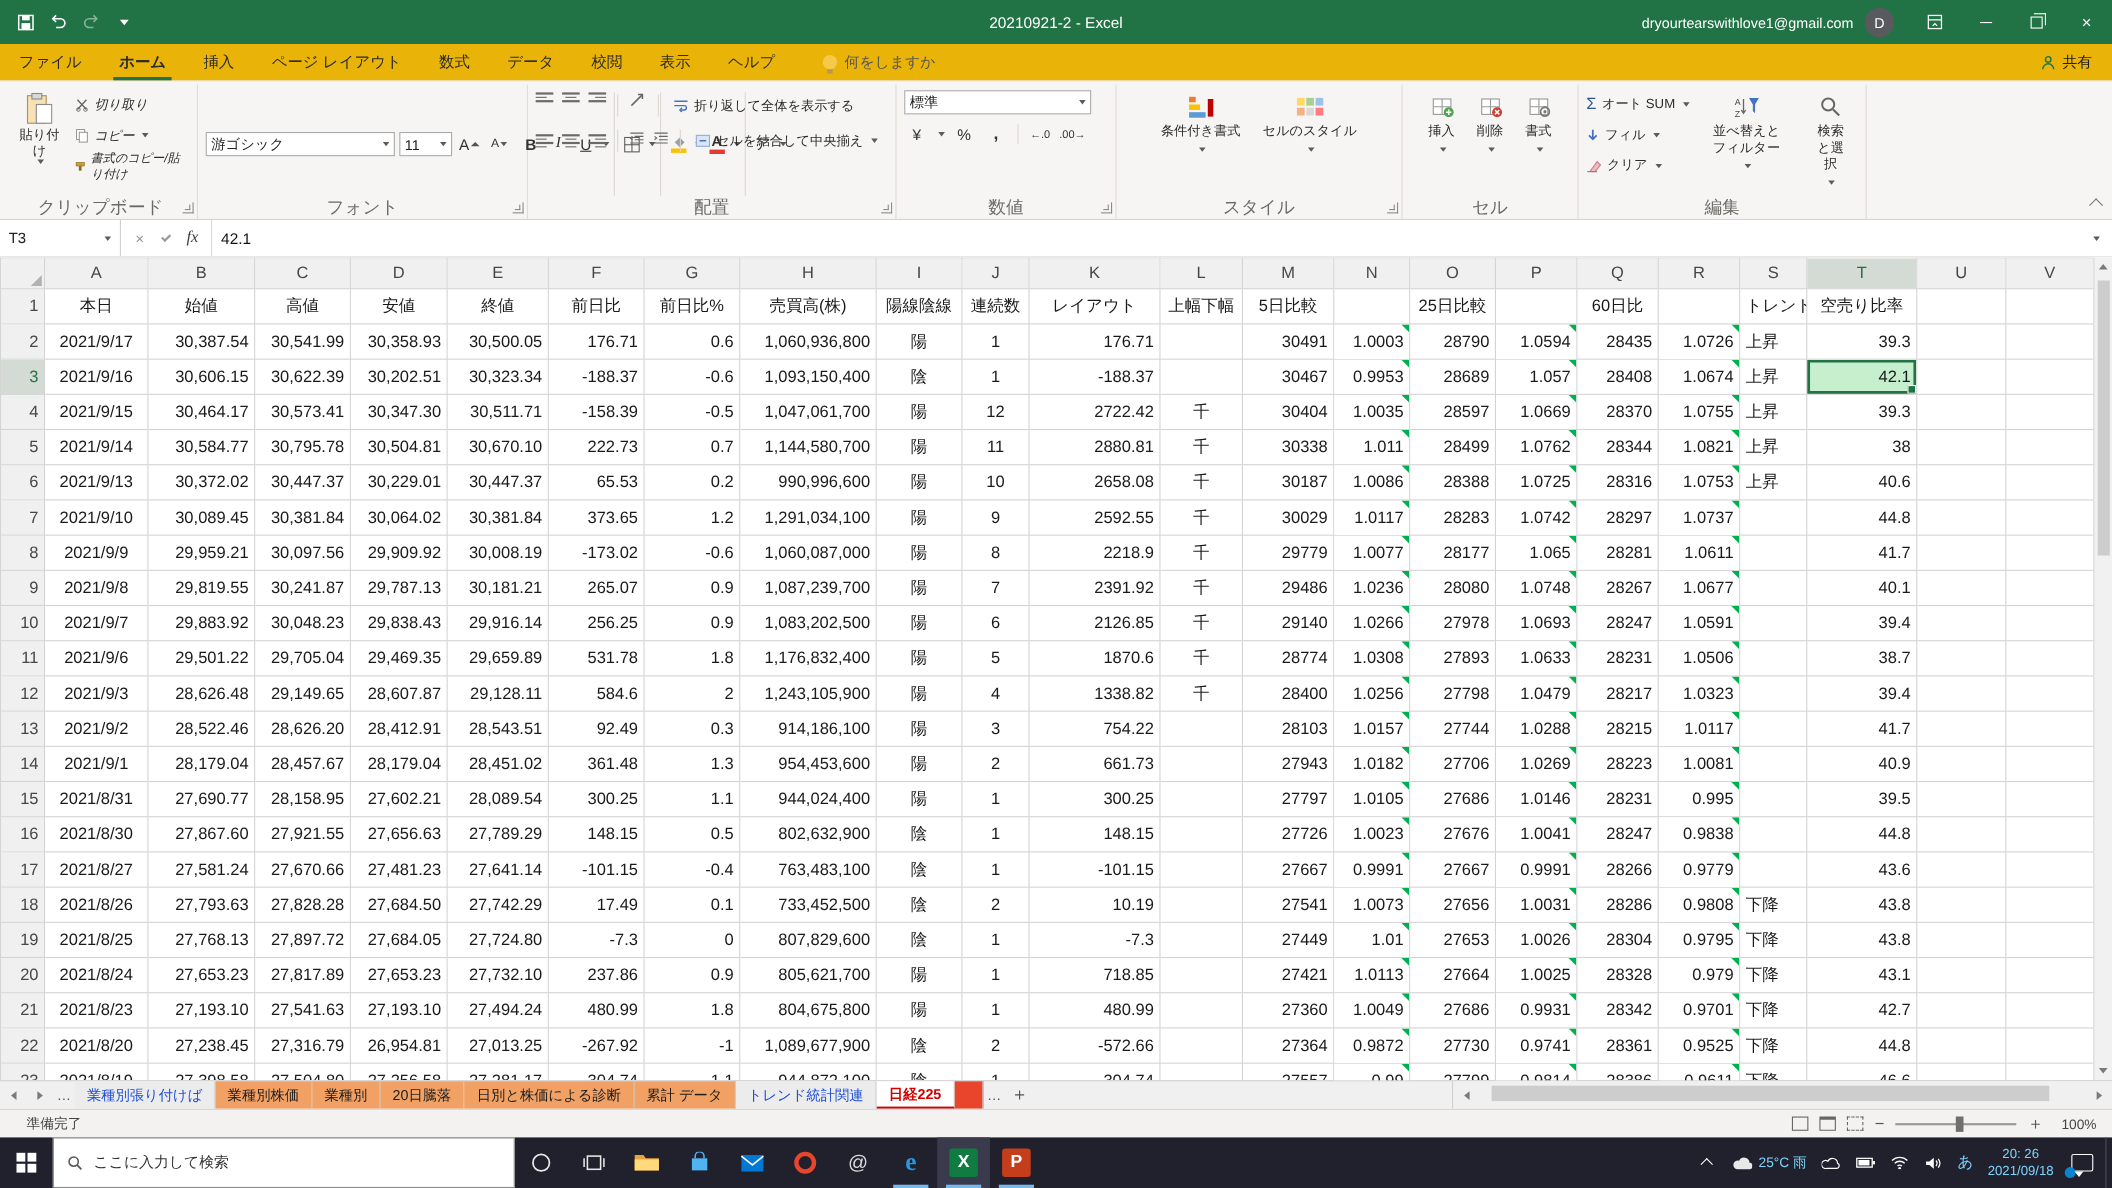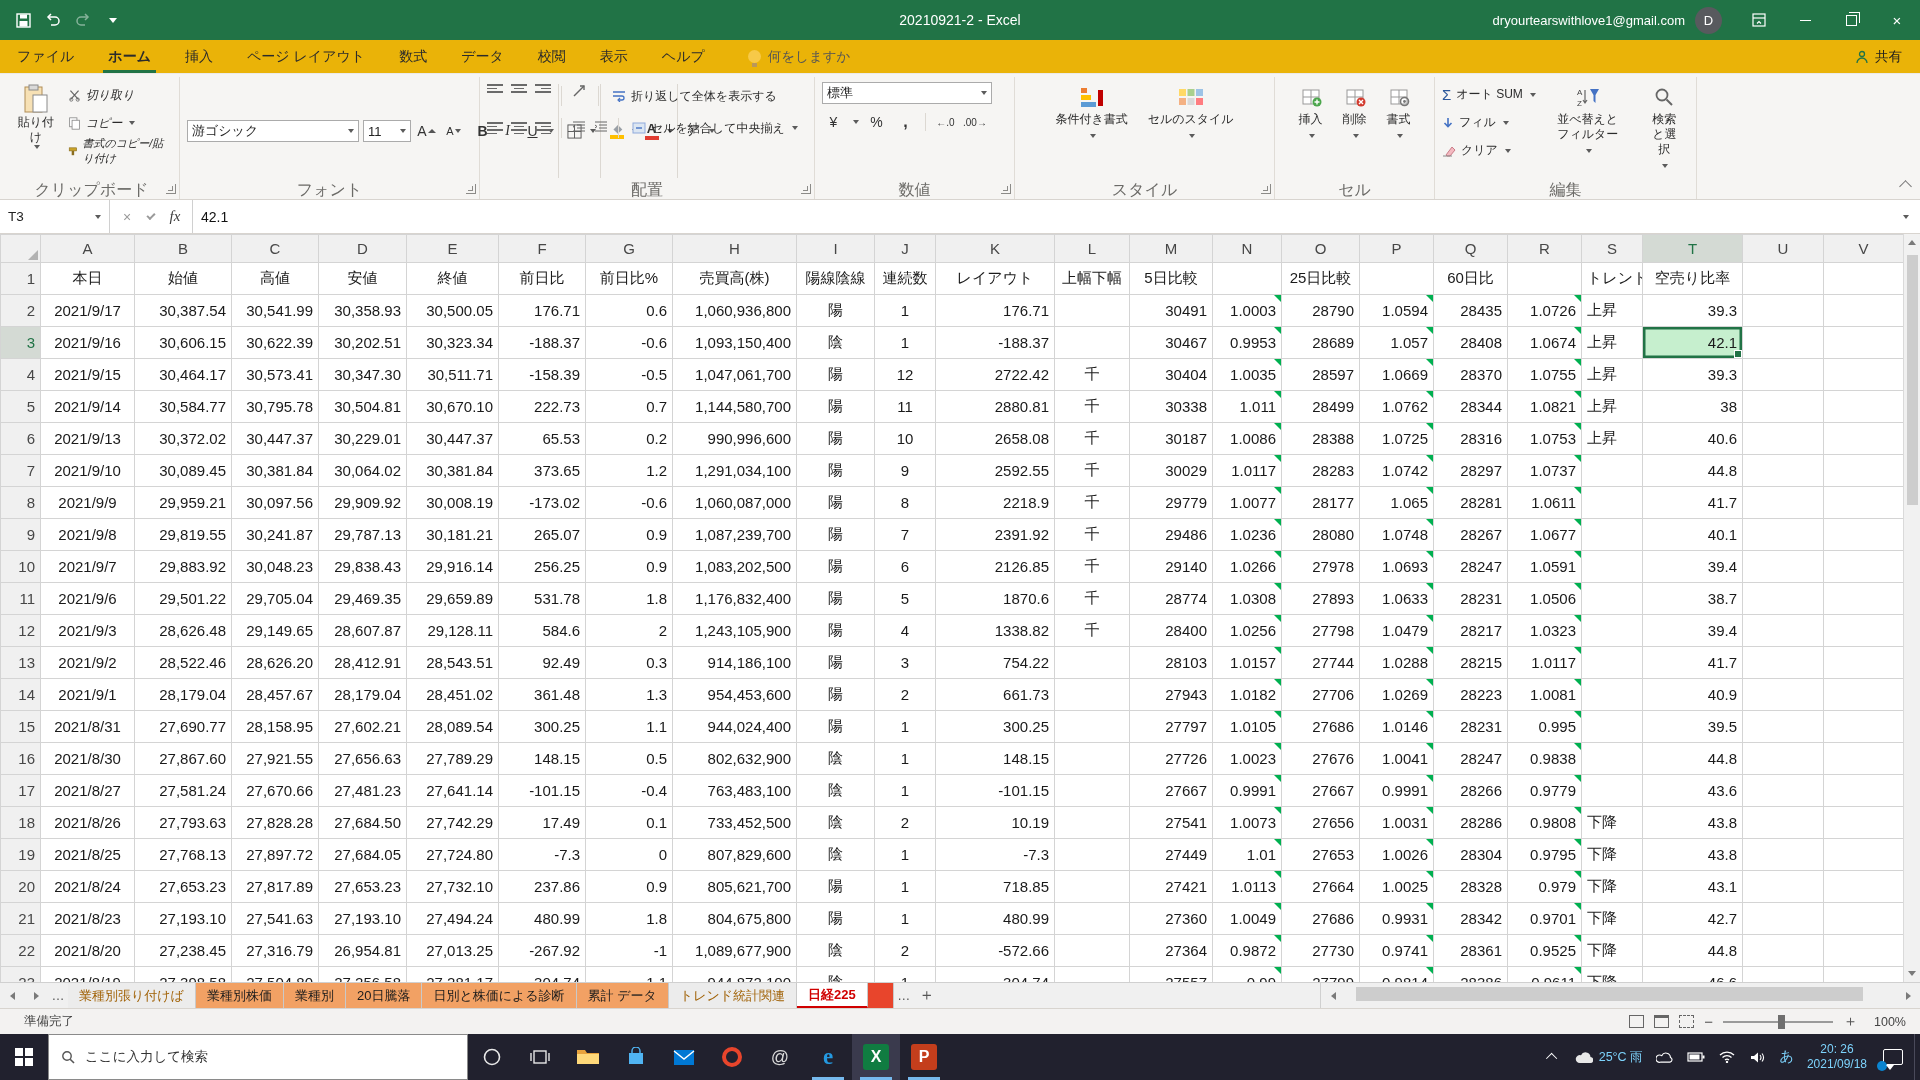--- a/index.html
+++ b/index.html
@@ -106,21 +106,21 @@
   .tri-lf{border-top:4px solid transparent;border-bottom:4px solid transparent;border-right:5px solid #7a7a7a;}
   .tri-rt{border-top:4px solid transparent;border-bottom:4px solid transparent;border-left:5px solid #7a7a7a;}
   .vthumb{width:11px;height:250px;background:#cdcdcd;margin-top:4px;}
   .vfill{flex:1;}
 
   
   .tabstrip{height:26px;background:#f0f0f0;border-top:1px solid #d0d0d0;display:flex;align-items:stretch;flex:none;font-size:13px;}
   .tnav{width:24px;display:flex;align-items:center;justify-content:center;}
   .tellip{width:20px;display:flex;align-items:center;justify-content:center;color:#555;font-size:13px;}
   .stablist{display:flex;align-items:stretch;}
-  .stab{display:flex;align-items:center;padding:0 11px;border-right:1px solid #c9c9c9;color:#a16207;background:#ececec;white-space:nowrap;}
+  .stab{display:flex;align-items:center;padding:0 11px;border-right:1px solid #c9c9c9;color:#1d4ed8;background:#ececec;white-space:nowrap;}
   .stab.orange{background:#f2a164;color:#1c1c1c;}
   .stab.active{background:#fff;color:#d00000;font-weight:bold;border-bottom:2.5px solid #d00000;}
   .stab.redstub{width:26px;background:#e8452c;padding:0;}
   .addsheet{width:26px;display:flex;align-items:center;justify-content:center;color:#555;font-size:16px;}
   .hscroll{margin-left:auto;display:flex;align-items:center;width:600px;background:#f0f0f0;border-left:1px solid #d0d0d0;}
   .htrack{flex:1;height:100%;position:relative;}
   .hthumb{position:absolute;left:2%;top:4px;height:14px;width:92%;background:#cdcdcd;}
 
   
   .statusbar{height:26px;background:#f3f2f1;border-top:1px solid #d8d4cf;display:flex;align-items:center;font-size:12.5px;color:#444;flex:none;}

